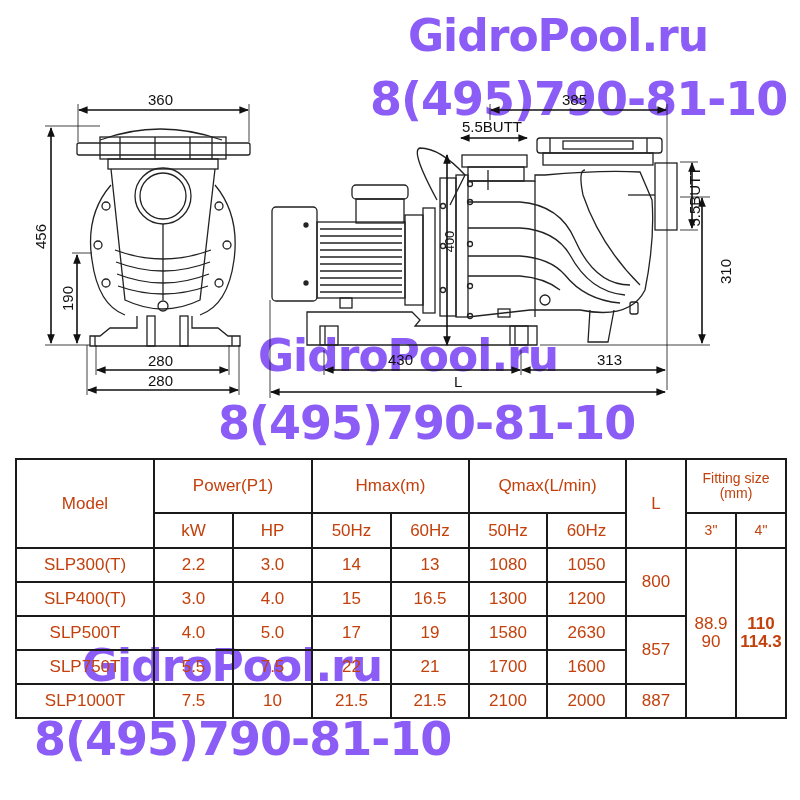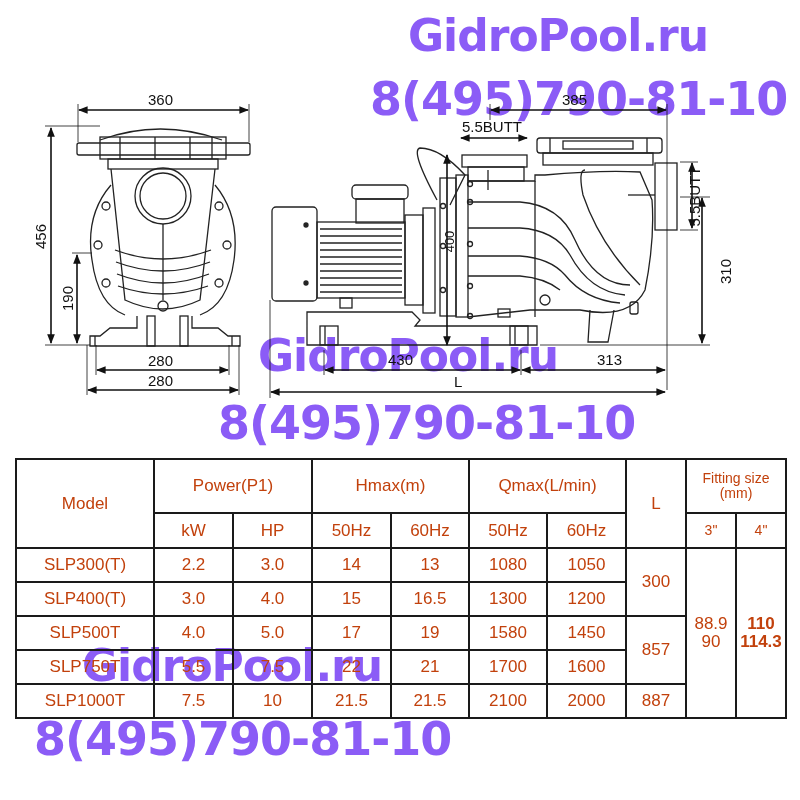--- a/index.html
+++ b/index.html
@@ -234,21 +234,21 @@
     <td class="sm" style="height:16px;">4"</td>
   </tr>
   <tr class="d">
     <td>SLP300(T)</td>
     <td>2.2</td>
     <td>3.0</td>
     <td>14</td>
     <td>13</td>
     <td>1080</td>
     <td>1050</td>
-    <td rowspan="2">300</td>
+    <td rowspan="2">800</td>
     <td rowspan="5" style="white-space:pre-line;">88.9
 90</td>
     <td rowspan="5" style="white-space:pre-line;font-weight:bold;">110
 114.3</td>
   </tr>
   <tr class="d">
     <td>SLP400(T)</td>
     <td>3.0</td>
     <td>4.0</td>
     <td>15</td>
@@ -256,21 +256,21 @@
     <td>1300</td>
     <td>1200</td>
   </tr>
   <tr class="d">
     <td>SLP500T</td>
     <td>4.0</td>
     <td>5.0</td>
     <td>17</td>
     <td>19</td>
     <td>1580</td>
-    <td>1450</td>
+    <td>2630</td>
     <td rowspan="2">857</td>
   </tr>
   <tr class="d">
     <td>SLP750T</td>
     <td>5.5</td>
     <td>7.5</td>
     <td>22</td>
     <td>21</td>
     <td>1700</td>
     <td>1600</td>

